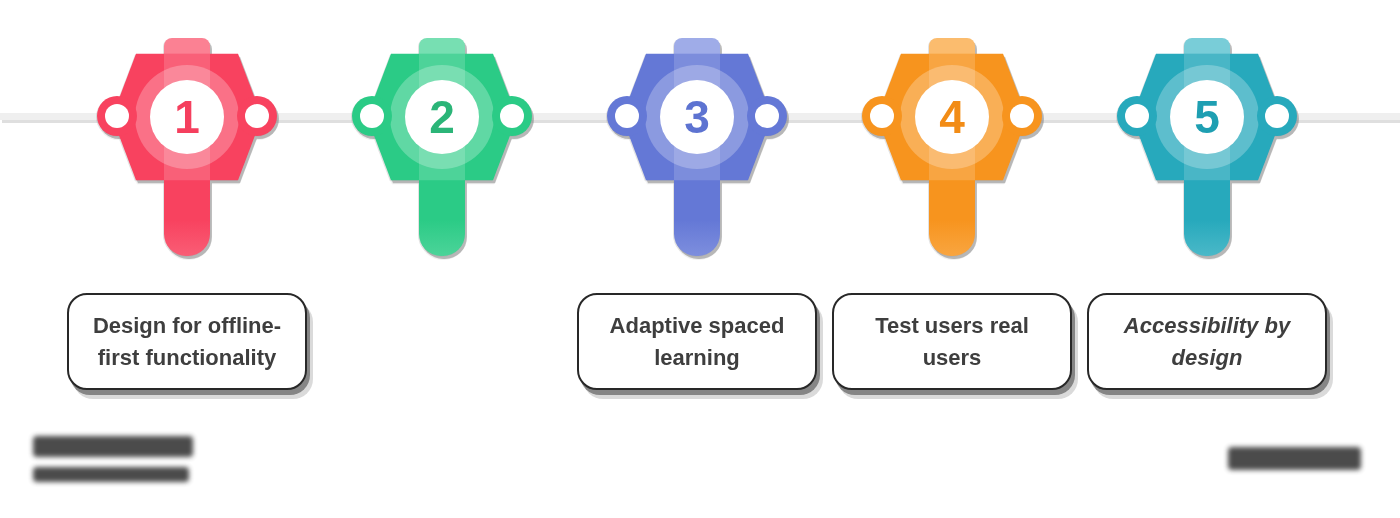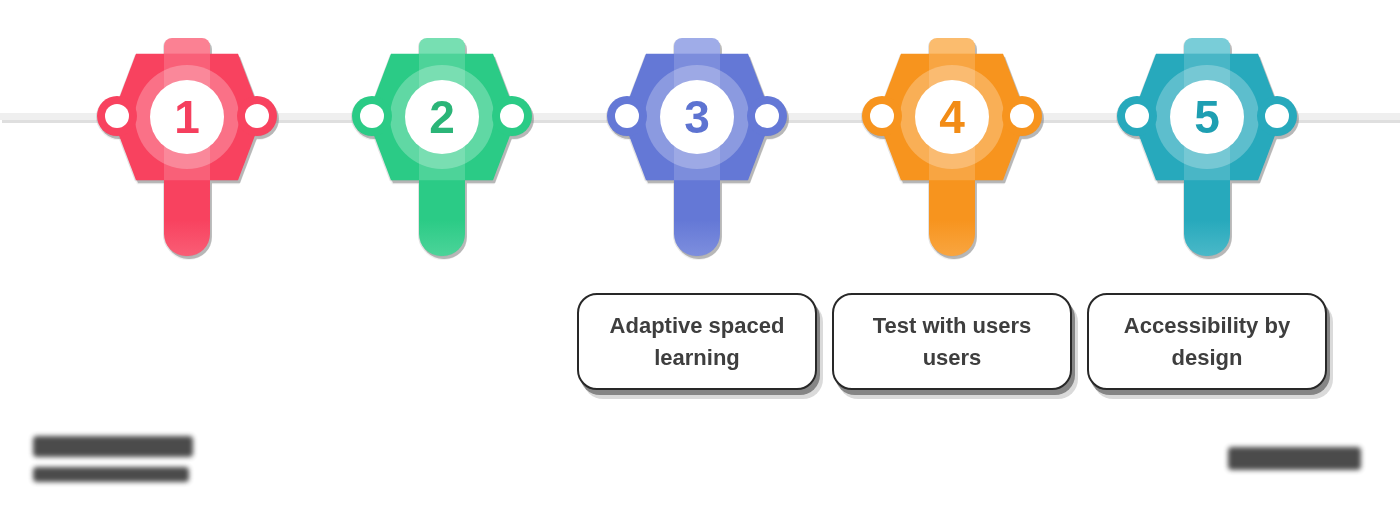--- a/index.html
+++ b/index.html
@@ -143,20 +143,23 @@
           <span class="step-number">1</span>
         </div>
       </div>
       <div class="nub nub-left">
           <div class="nub-dot"></div>
         </div>
       <div class="nub nub-right">
           <div class="nub-dot"></div>
         </div>
     </div>
+    <div class="label-box">
+      <span class="label-text" style="color: rgb(62, 62, 62);">Design for offline-first functionality</span>
+    </div>
   </div>
 
   <div class="step" style="left: 322px; --c: #2BCB86; --cl: #77DFB2; --nc: #2BB578;">
     <div class="marker">
       <div class="stem-top"></div>
       <div class="stem-bottom"></div>
       <div class="hexagon">
         <div class="hex-band"></div>
         <div class="halo"></div>
         <div class="number-circle">
@@ -207,21 +210,21 @@
         </div>
       </div>
       <div class="nub nub-left">
           <div class="nub-dot"></div>
         </div>
       <div class="nub nub-right">
           <div class="nub-dot"></div>
         </div>
     </div>
     <div class="label-box">
-      <span class="label-text" style="color: rgb(62, 62, 62);">Test with users users</span>
+      <span class="label-text" style="color: rgb(62, 62, 62);">Test users real users</span>
     </div>
   </div>
 
   <div class="step" style="left: 1087px; --c: #27A9BC; --cl: #79CDD8; --nc: #1E9FB2;">
     <div class="marker">
       <div class="stem-top"></div>
       <div class="stem-bottom"></div>
       <div class="hexagon">
         <div class="hex-band"></div>
         <div class="halo"></div>
@@ -230,21 +233,21 @@
         </div>
       </div>
       <div class="nub nub-left">
           <div class="nub-dot"></div>
         </div>
       <div class="nub nub-right">
           <div class="nub-dot"></div>
         </div>
     </div>
     <div class="label-box">
-      <span class="label-text" style="color: rgb(62, 62, 62);">Accessibility by design</span>
+      <span class="label-text" style="color: rgb(62, 62, 62); font-style: italic;">Accessibility by design</span>
     </div>
   </div>
 
   <div class="wm wm-left-1"></div>
   <div class="wm wm-left-2"></div>
   <div class="wm wm-right-1"></div>
 
 </div>
 
 </body></html>

